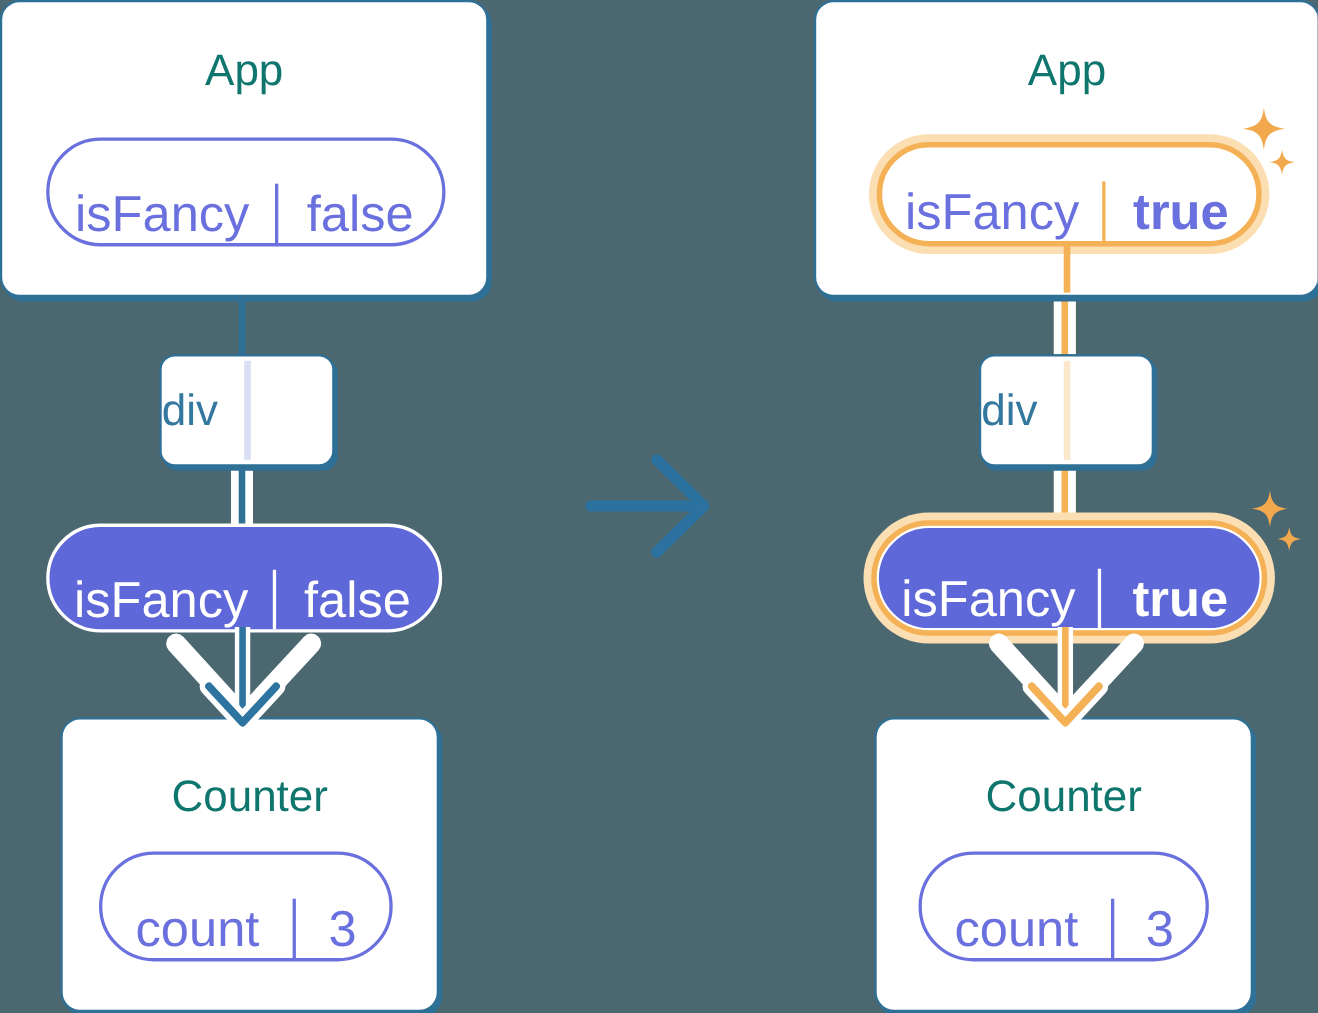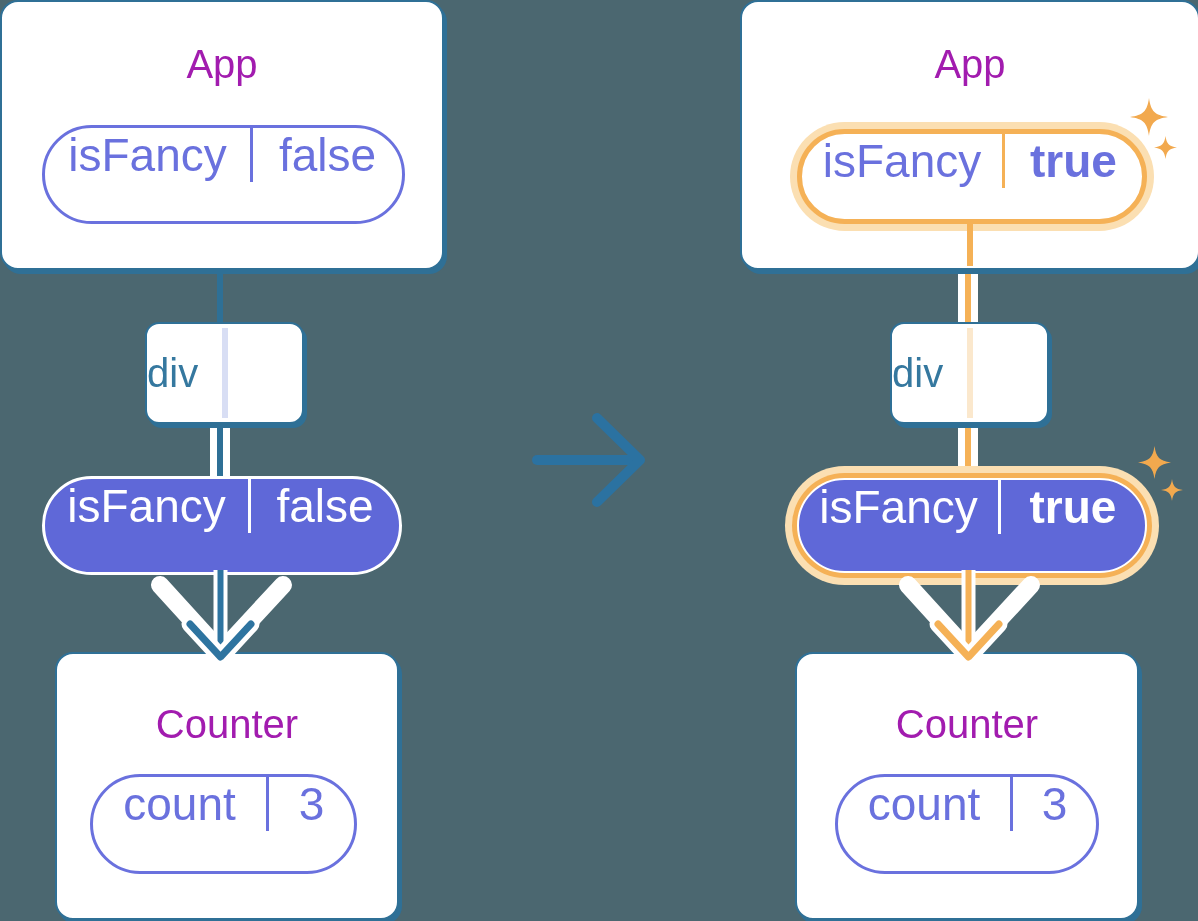--- a/index.html
+++ b/index.html
@@ -16,33 +16,33 @@
     background:#fff;
     border:2px solid #2F7096;
     border-radius:18px;
     box-shadow:3px 4px 0 #2F7096;
     z-index:2;
   }
   .card-title{
     position:absolute;left:0;right:0;top:40px;
     text-align:center;
     font-size:40px;font-weight:500;
-    color:#a21caf;
+    color:#0f766e;
   }
   .div-card{border-radius:14px;display:flex;align-items:center;justify-content:flex-start;}
   .div-label{font-size:40px;font-weight:500;color:#35789F;position:relative;z-index:2;}
   .inner-line{
     position:absolute;top:4px;bottom:4px;left:50%;margin-left:-3px;width:6px;z-index:1;
   }
   .inner-line.lavender{background:#D8DEF4;}
   .inner-line.peach{background:#FBE8CD;}
   
   .pill{
     position:absolute;
-    display:flex;align-items:flex-start;
+    display:flex;align-items:flex-end;
     border-radius:60px;
     box-sizing:border-box;
   }
   .pill .cell{
     display:flex;align-items:center;justify-content:center;
     font-size:46px;
   }
   .pill-outline{
     background:#fff;
     border:3px solid #6A71DE;

